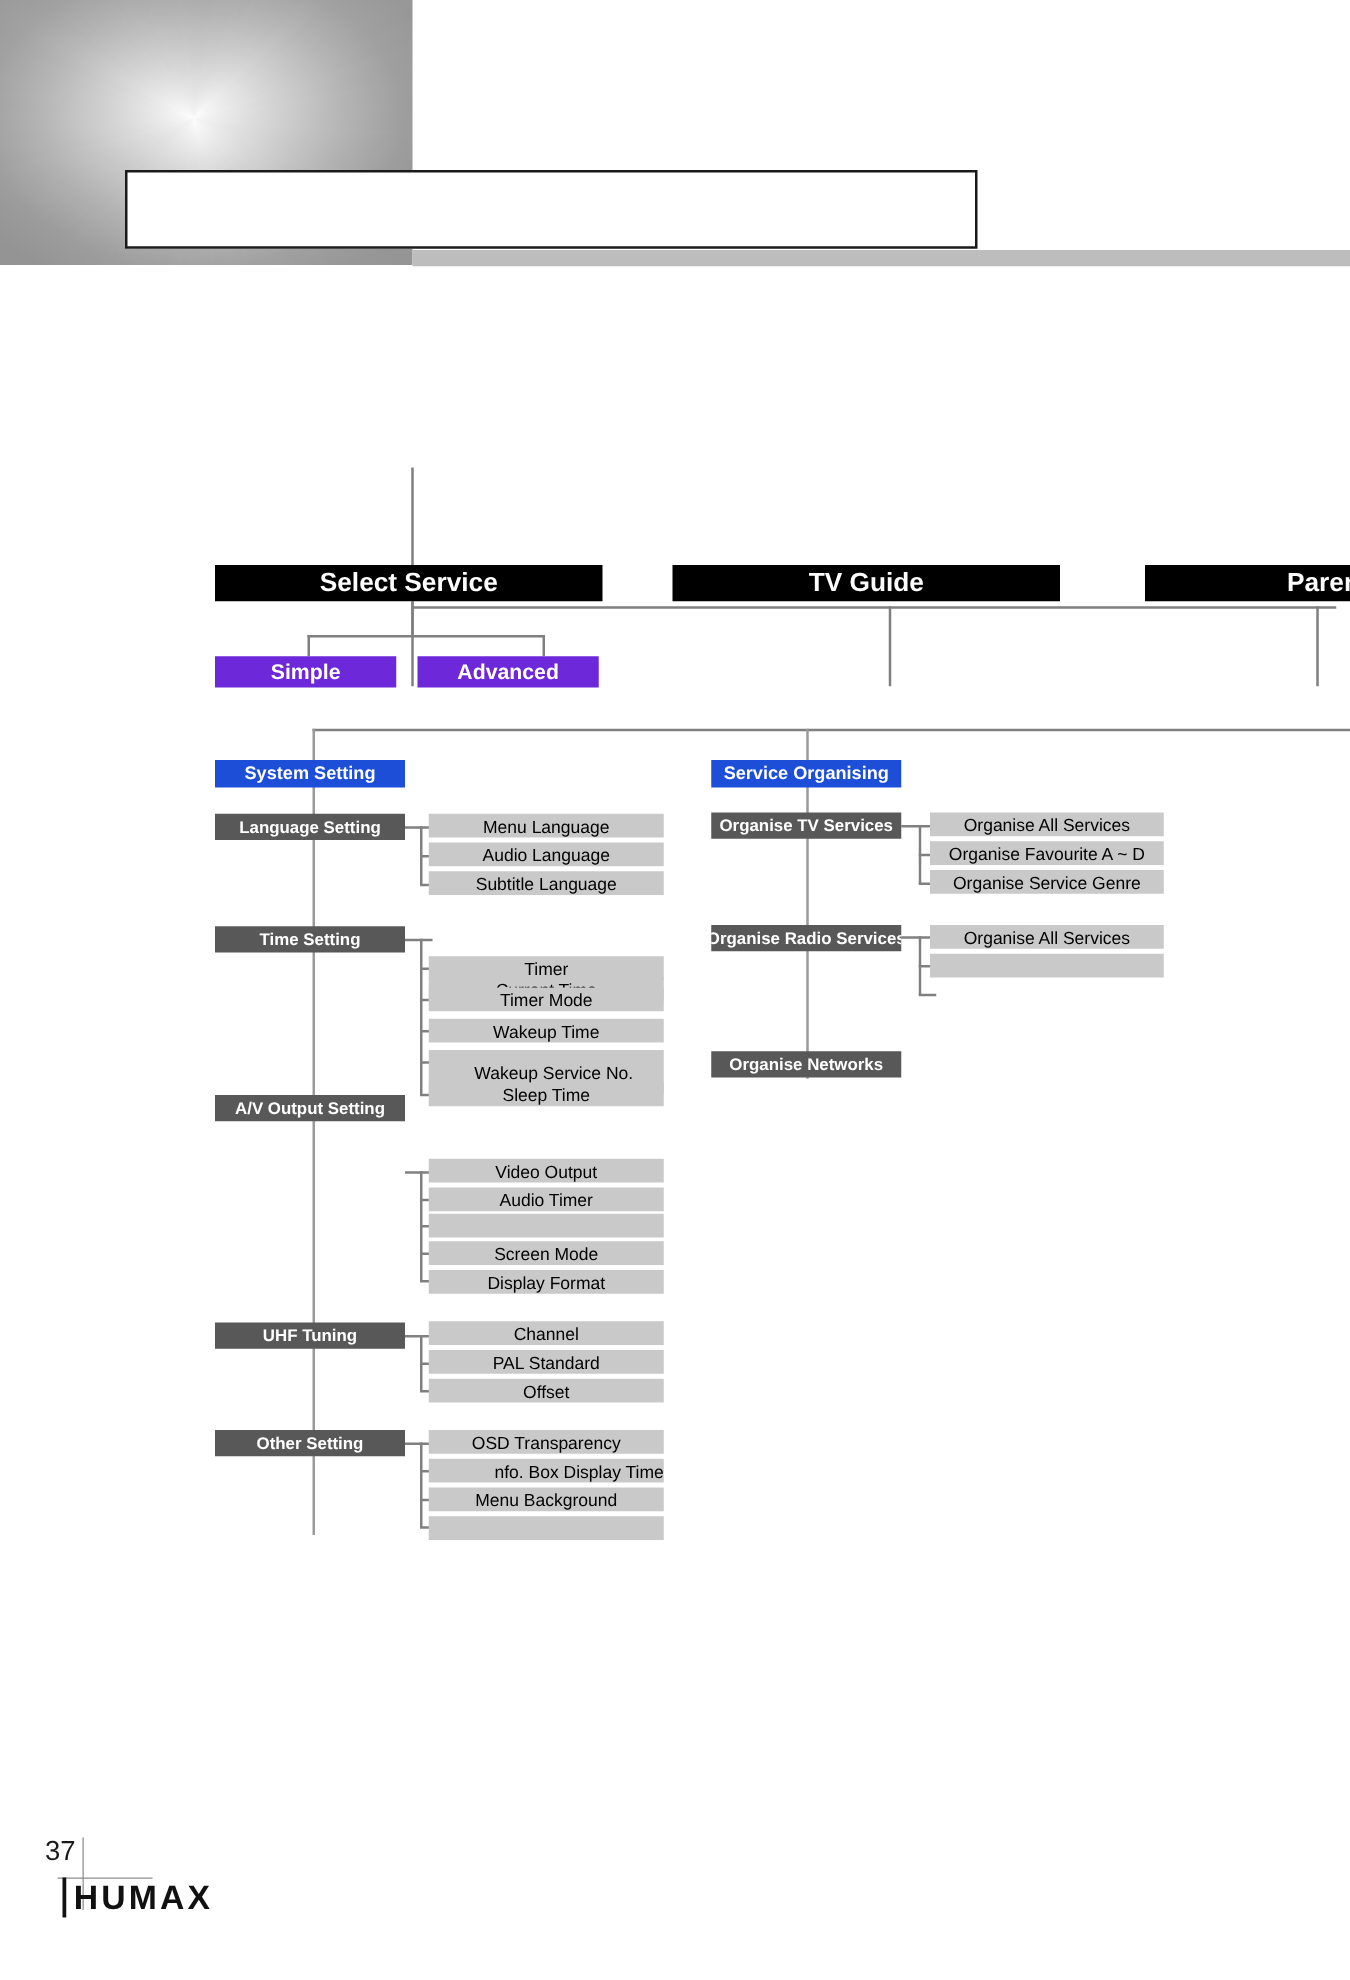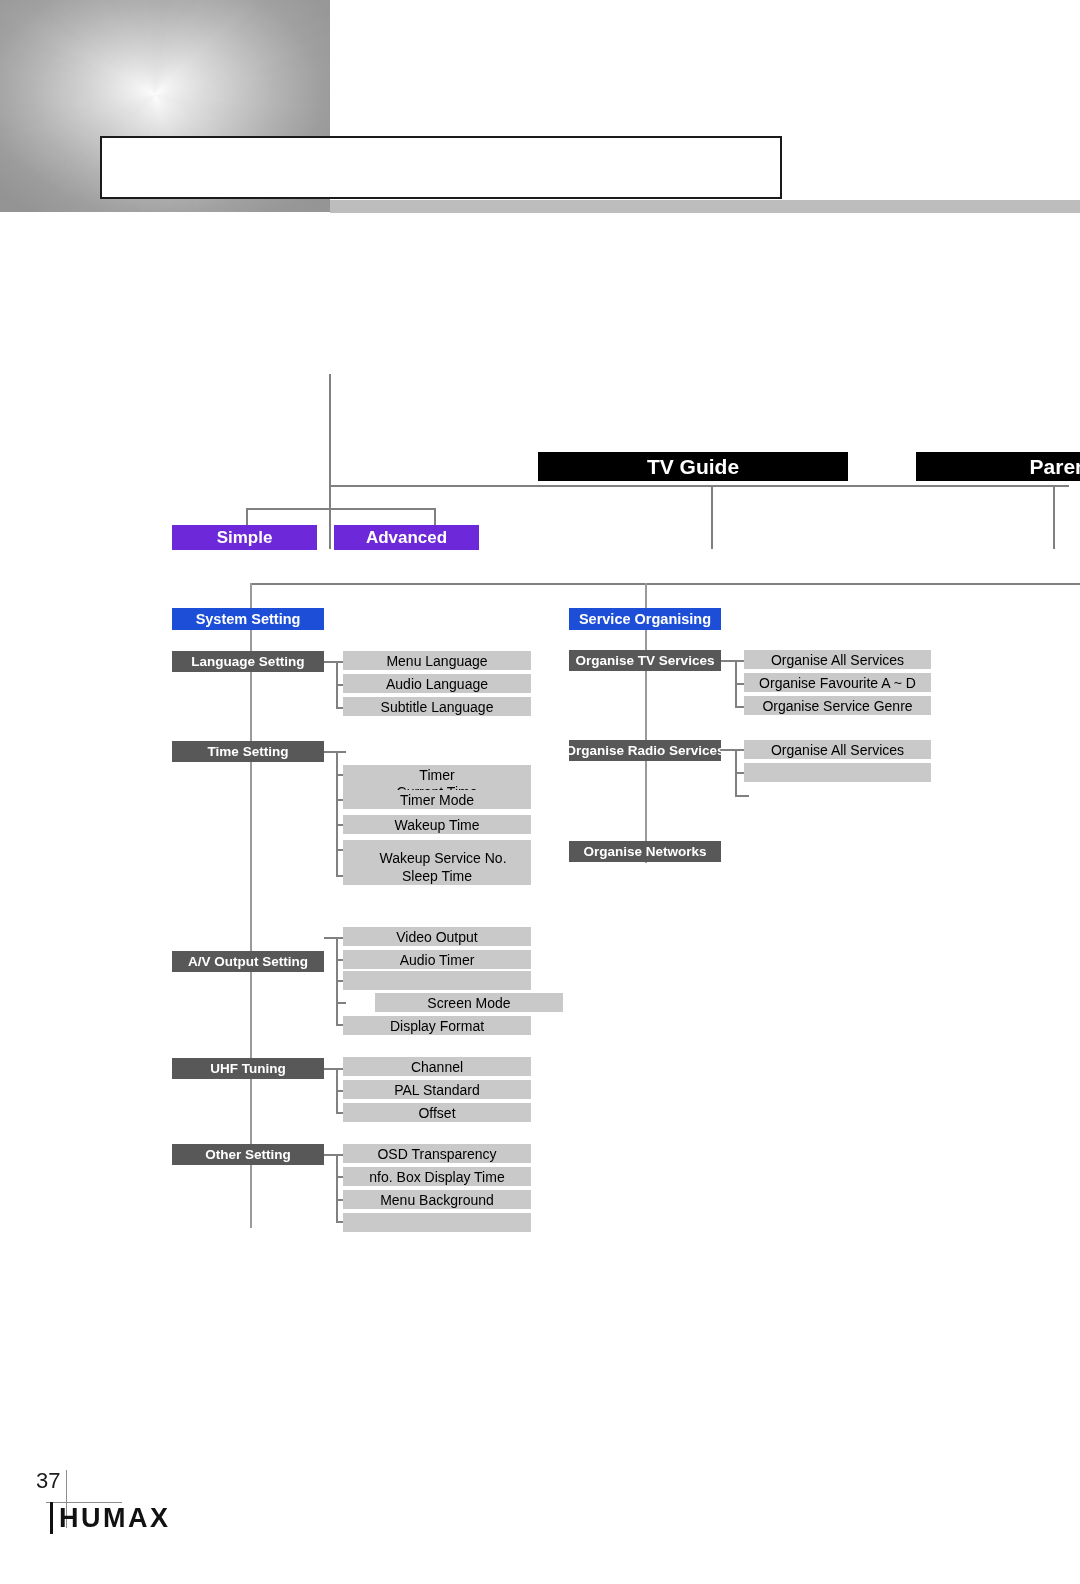--- a/index.html
+++ b/index.html
@@ -184,20 +184,23 @@
 
 
   <div class="ln v" style="left:329px; top:374px; height:112px;"></div>
 
   <div class="ln h" style="left:329px; top:485px; width:740px;"></div>
 
   <div class="ln v" style="left:329px; top:485px; height:64px;"></div>
   <div class="ln v" style="left:711px; top:485px; height:64px;"></div>
   <div class="ln v" style="left:1053px; top:485px; height:64px;"></div>
 
+  <div class="node lvl1" style="left:172px; top:452px; width:310px; height:29px;">
+    <span>Select Service</span>
+  </div>
   <div class="node lvl1" style="left:538px; top:452px; width:310px; height:29px;">
     <span>TV Guide</span>
   </div>
   <div class="node lvl1" style="left:916px; top:452px; width:310px; height:29px;">
     <span>Parental</span>
   </div>
 
   <div class="ln v" style="left:329px; top:481px; height:28px;"></div>
   <div class="ln h" style="left:246px; top:508px; width:189px;"></div>
   <div class="ln v" style="left:246px; top:508px; height:17px;"></div>
@@ -257,39 +260,39 @@
   <div class="node leaf" style="left:343px; top:815px; width:188px; height:19px;">
     <span>Wakeup Time</span>
   </div>
   <div class="node leaf" style="left:343px; top:840px; width:188px; height:35px;padding-left:12px;">
     <span>Wakeup Service No.</span>
   </div>
   <div class="node leaf" style="left:343px; top:866px; width:188px; height:19px;">
     <span>Sleep Time</span>
   </div>
 
-  <div class="node grp" style="left:172px; top:951px; width:152px; height:21px;">
+  <div class="node grp" style="left:172px; top:876px; width:152px; height:21px;">
     <span>A/V Output Setting</span>
   </div>
   <div class="ln h" style="left:324px; top:937px; width:22px;"></div>
   <div class="ln v" style="left:336px; top:937px; height:88px;"></div>
   <div class="ln h" style="left:336px; top:959px; width:10px;"></div>
   <div class="ln h" style="left:336px; top:980px; width:10px;"></div>
   <div class="ln h" style="left:336px; top:1002px; width:10px;"></div>
   <div class="ln h" style="left:336px; top:1024px; width:10px;"></div>
   <div class="node leaf" style="left:343px; top:927px; width:188px; height:19px;">
     <span>Video  Output</span>
   </div>
   <div class="node leaf" style="left:343px; top:950px; width:188px; height:19px;">
     <span>Audio Timer</span>
   </div>
   <div class="node leaf empty" style="left:343px; top:971px; width:188px; height:19px;">
     <span></span>
   </div>
-  <div class="node leaf" style="left:343px; top:993px; width:188px; height:19px;margin-left:32px;">
+  <div class="node leaf" style="left:343px; top:993px; width:188px; height:19px;">
     <span>Screen Mode</span>
   </div>
   <div class="node leaf" style="left:343px; top:1016px; width:188px; height:19px;">
     <span>Display Format</span>
   </div>
 
   <div class="node grp" style="left:172px; top:1058px; width:152px; height:21px;">
     <span>UHF Tuning</span>
   </div>
   <div class="ln h" style="left:324px; top:1068px; width:22px;"></div>
@@ -310,21 +313,21 @@
     <span>Other Setting</span>
   </div>
   <div class="ln h" style="left:324px; top:1154px; width:22px;"></div>
   <div class="ln v" style="left:336px; top:1154px; height:68px;"></div>
   <div class="ln h" style="left:336px; top:1176px; width:10px;"></div>
   <div class="ln h" style="left:336px; top:1199px; width:10px;"></div>
   <div class="ln h" style="left:336px; top:1221px; width:10px;"></div>
   <div class="node leaf" style="left:343px; top:1144px; width:188px; height:19px;">
     <span>OSD Transparency</span>
   </div>
-  <div class="node leaf" style="left:343px; top:1167px; width:188px; height:19px;">
+  <div class="node leaf" style="left:343px; top:1167px; width:188px; height:19px;justify-content:flex-end;">
     <span>nfo. Box Display Time</span>
   </div>
   <div class="node leaf" style="left:343px; top:1190px; width:188px; height:19px;">
     <span>Menu Background</span>
   </div>
   <div class="node leaf empty" style="left:343px; top:1213px; width:188px; height:19px;">
     <span></span>
   </div>
 
   <div class="ln vd" style="left:645px; top:583px; height:280px;"></div>

